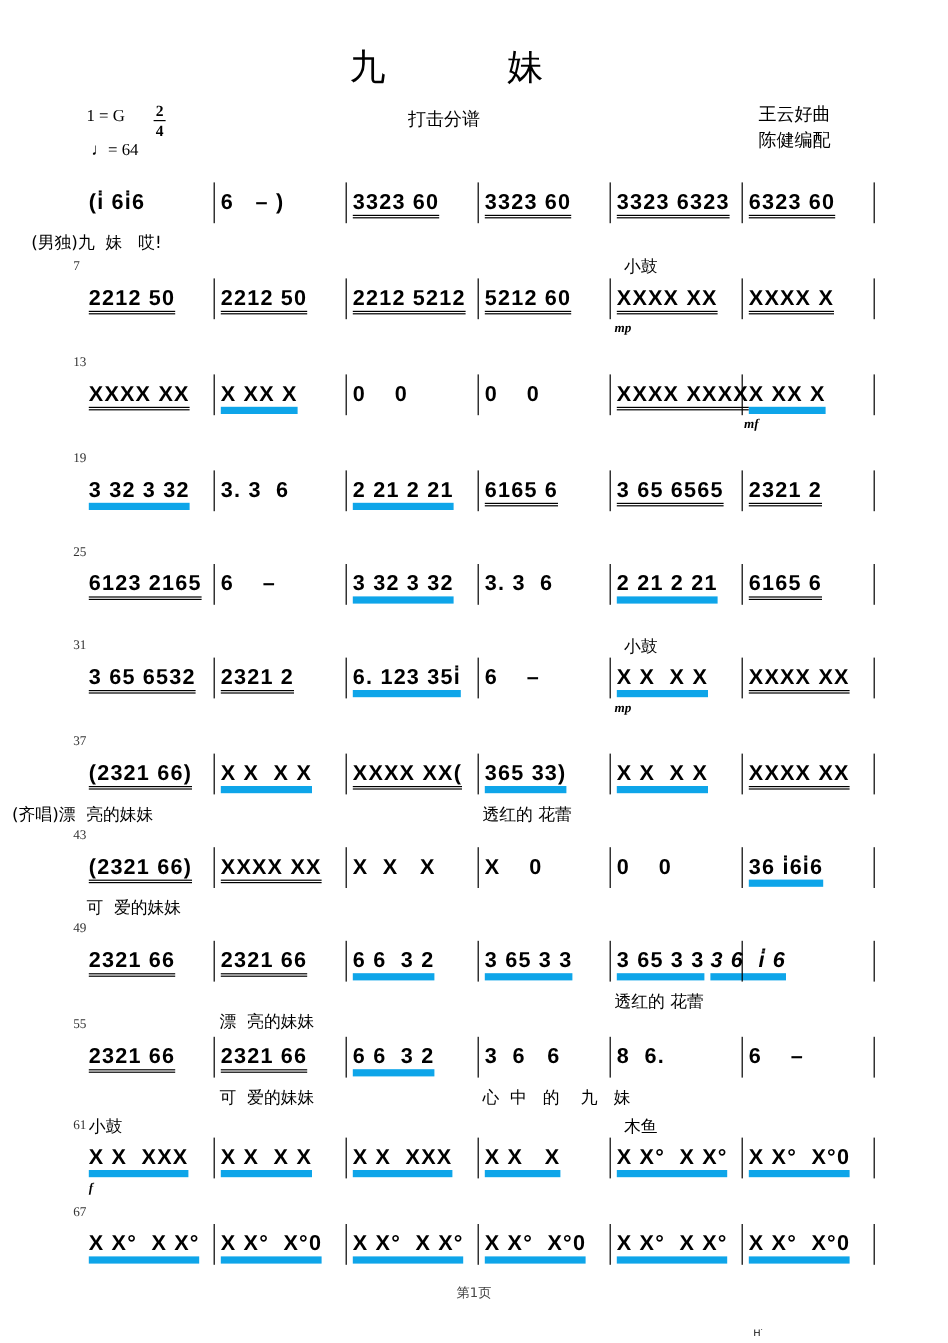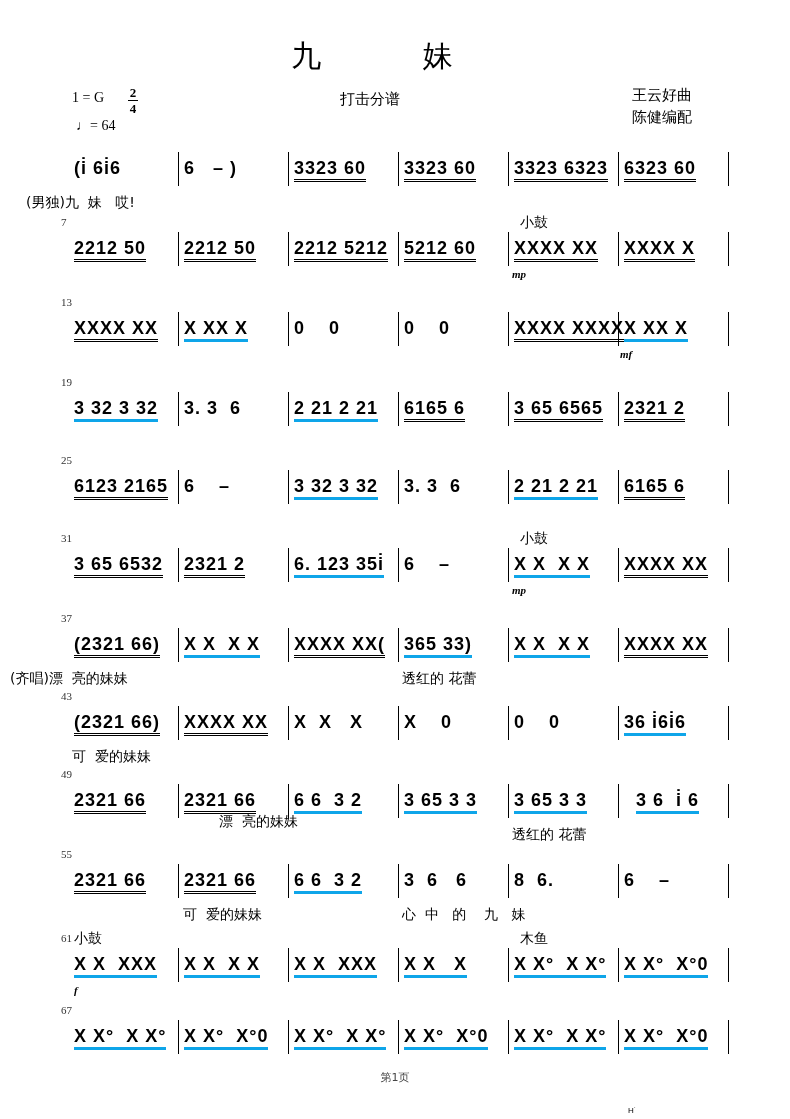--- a/index.html
+++ b/index.html
@@ -9,21 +9,21 @@
   .key{left:72px;top:90px;font-family:"Liberation Serif",serif;font-size:14px;}
   .timesig{left:128px;top:86px;font-family:"Liberation Serif",serif;font-size:13px;text-align:center;line-height:13px;font-weight:bold;}
   .timesig .bar{border-top:1px solid #000;width:10px;margin:1px 0;}
   .tempo{left:76px;top:118px;font-family:"Liberation Serif",serif;font-size:14px;}
   .subtitle{left:340px;top:90px;font-family:"DejaVu Sans",sans-serif;font-size:15px;}
   .composer{left:632px;top:84px;font-family:"DejaVu Sans",sans-serif;font-size:15px;line-height:22px;}
   .system{position:absolute;left:0;width:790px;height:60px;}
   .mnum{position:absolute;left:61px;top:-16px;font-family:"Liberation Serif",serif;font-size:11px;color:#333;}
   .barline{position:absolute;top:0;width:1px;height:34px;background:#000;}
   .measure{position:absolute;top:6px;height:30px;font-weight:bold;font-size:18px;white-space:pre;letter-spacing:1px;}
-  .u1{border-bottom:3px solid #0ea5e9;padding-bottom:1px;}
+  .u1{border-bottom:6px solid #0ea5e9;padding-bottom:1px;}
   .u2{border-bottom:3px double #000;padding-bottom:1px;}
   .lyric{position:absolute;font-family:"DejaVu Sans",sans-serif;font-size:14px;white-space:pre;}
   .dyn{position:absolute;font-family:"Liberation Serif",serif;font-style:italic;font-weight:bold;font-size:11px;}
   .instr{position:absolute;font-family:"DejaVu Sans",sans-serif;font-size:14px;}
   .footer{left:0;width:790px;top:1070px;text-align:center;font-family:"DejaVu Sans",sans-serif;font-size:11px;color:#444;}
   .mark{left:628px;top:1106px;font-size:8px;}
 </style>
 </head>
 <body>
 
@@ -170,28 +170,28 @@
       <div class="barline" style="left: 728px;"></div>
       <div class="lyric" style="left: 72px; top: 42px;">可  爱的妹妹</div>
     </div>
     <div class="system" style="top: 784px;">
       <div class="mnum">49</div>
       <div class="measure" style="left: 74px;"><span class="u2">2321 66</span></div>
       <div class="measure" style="left: 184px;"><span class="u2">2321 66</span></div>
       <div class="measure" style="left: 294px;"><span class="u1">6 6  3 2</span></div>
       <div class="measure" style="left: 404px;"><span class="u1">3 65 3 3</span></div>
       <div class="measure" style="left: 514px;"><span class="u1">3 65 3 3</span></div>
-      <div class="measure" style="left: 636px;"><span class="u1">3 6  i̇ 6</span></div>
-      <div class="barline" style="left: 178px;"></div>
-      <div class="barline" style="left: 288px;"></div>
-      <div class="barline" style="left: 398px;"></div>
-      <div class="barline" style="left: 508px;"></div>
-      <div class="barline" style="left: 618px;"></div>
-      <div class="barline" style="left: 728px;"></div>
-      <div class="lyric" style="left: 183px; top: 29px; margin-left: 36px;">漂  亮的妹妹</div>
+      <div class="measure" style="left: 592px; font-style: italic;"><span class="u1">3 6  i̇ 6</span></div>
+      <div class="barline" style="left: 178px;"></div>
+      <div class="barline" style="left: 288px;"></div>
+      <div class="barline" style="left: 398px;"></div>
+      <div class="barline" style="left: 508px;"></div>
+      <div class="barline" style="left: 618px;"></div>
+      <div class="barline" style="left: 728px;"></div>
+      <div class="lyric" style="left: 183px; top: 59px;">漂  亮的妹妹</div>
       <div class="lyric" style="left: 512px; top: 42px;">透红的 花蕾</div>
     </div>
     <div class="system" style="top: 864px;">
       <div class="mnum">55</div>
       <div class="measure" style="left: 74px;"><span class="u2">2321 66</span></div>
       <div class="measure" style="left: 184px;"><span class="u2">2321 66</span></div>
       <div class="measure" style="left: 294px;"><span class="u1">6 6  3 2</span></div>
       <div class="measure" style="left: 404px;"><span class="">3  6   6</span></div>
       <div class="measure" style="left: 514px;"><span class="">8  6.</span></div>
       <div class="measure" style="left: 624px;"><span class="">6    –</span></div>

